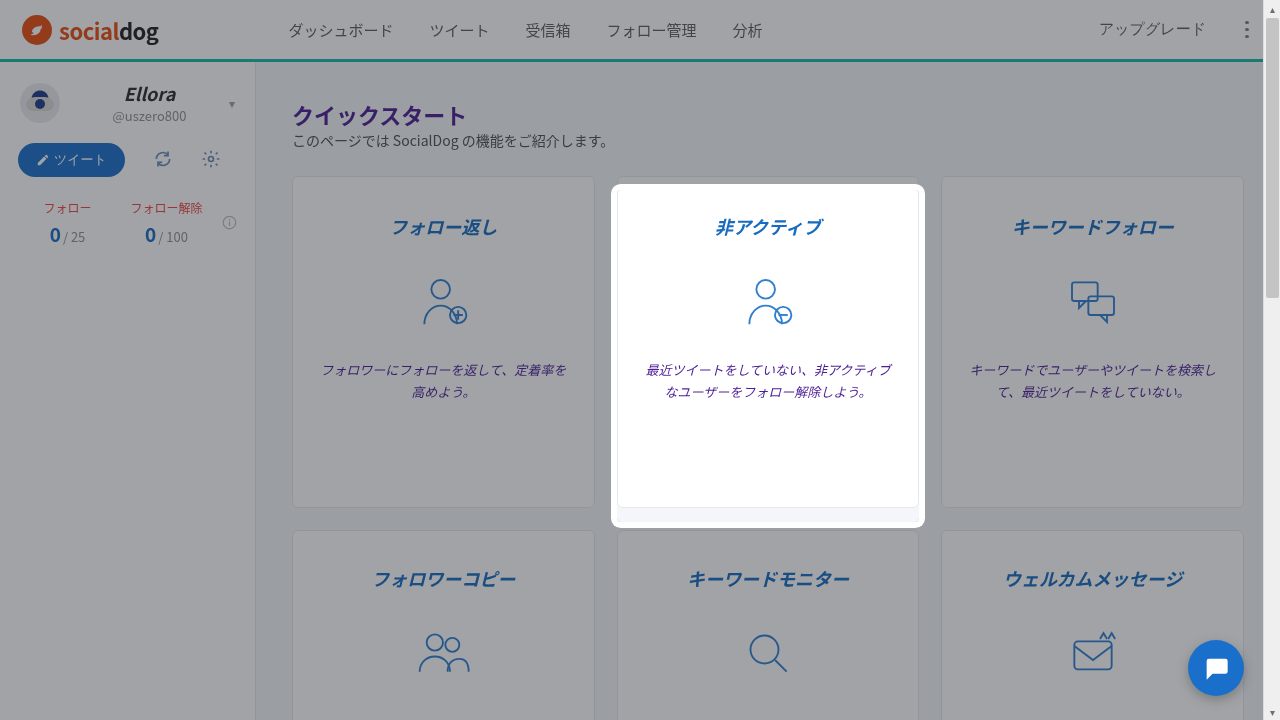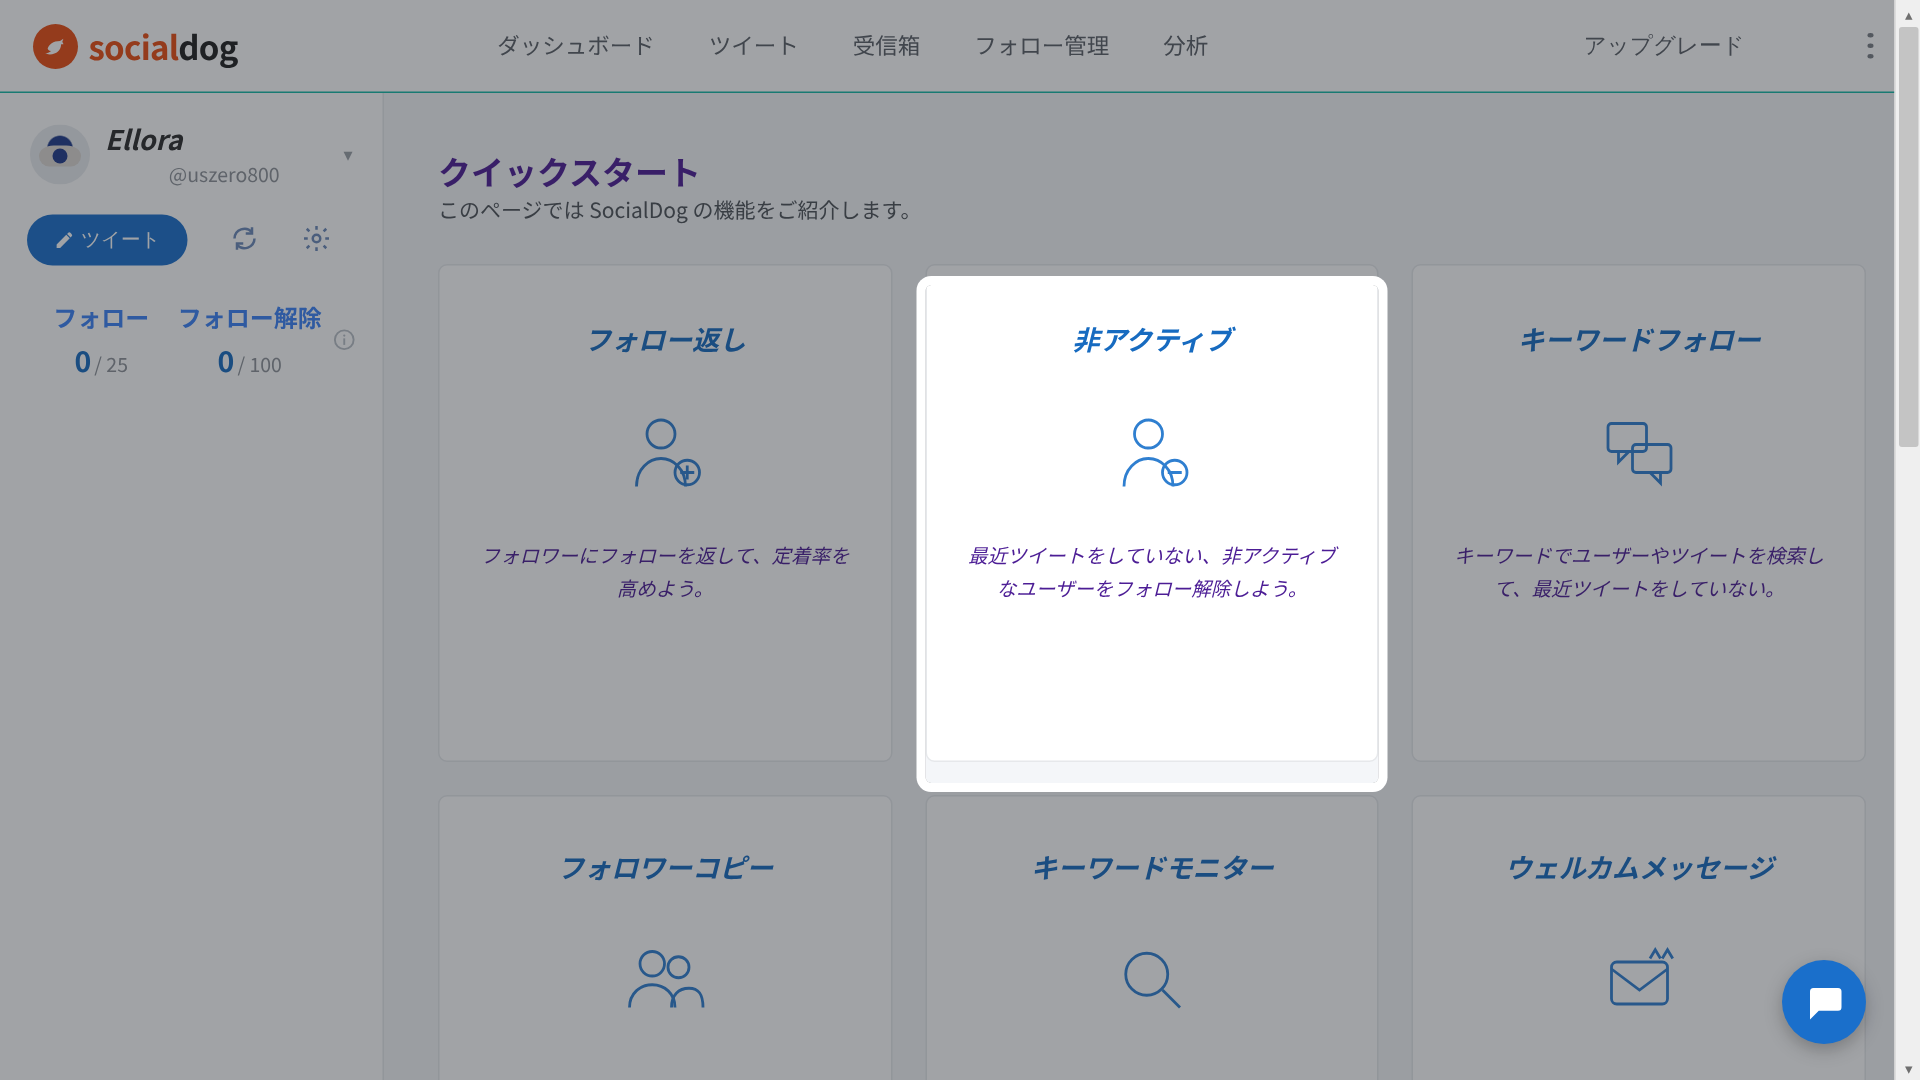--- a/index.html
+++ b/index.html
@@ -11,22 +11,21 @@
     position: relative;
   }
 
   
   .topbar {
     height: 62px;
     display: flex;
     align-items: center;
     padding: 0 22px 0 22px;
     background: #ffffff;
-    border-bottom: 1px solid #14b8a6;
-    gap: 43px;
+    border-bottom: 3px solid #14b8a6;
   }
   .logo {
     display: flex; align-items: center;
     font-weight: 700; font-size: 22px;
     color: #1f1f1f;
     letter-spacing: -0.5px;
   }
   .logo-mark {
     width: 30px; height: 30px;
     background: #e84c12;
@@ -102,20 +101,21 @@
     background: #203a8a;
     border-radius: 50%;
     z-index: 2;
   }
   .account-text { margin-left: 10px; flex: 1; }
   .account-name {
     font-style: italic;
     font-weight: 700;
     font-size: 18px;
     color: #2b2b2b;
+    text-align: center;
   }
   .account-handle {
     font-size: 13px;
     color: #8d9298;
     text-align: center;
   }
   .account-caret {
     color: #9aa0a6; font-size: 12px;
   }
 
@@ -146,24 +146,23 @@
   .stats-row {
     display: flex;
     align-items: flex-start;
     padding: 0 4px;
   }
   .stat-col {
     flex: 1;
     text-align: center;
   }
   .stat-label {
-    font-size: 16px;
-    color: #3b82f6;
+    font-size: 12px;
+    color: #ef4444;
     margin-bottom: 4px;
-    font-weight: bold;
   }
   .stat-val {
     font-size: 13px;
     color: #8d9298;
   }
   .stat-val b {
     color: #176bc0;
     font-size: 19px;
     font-weight: 700;
     margin-right: 2px;

